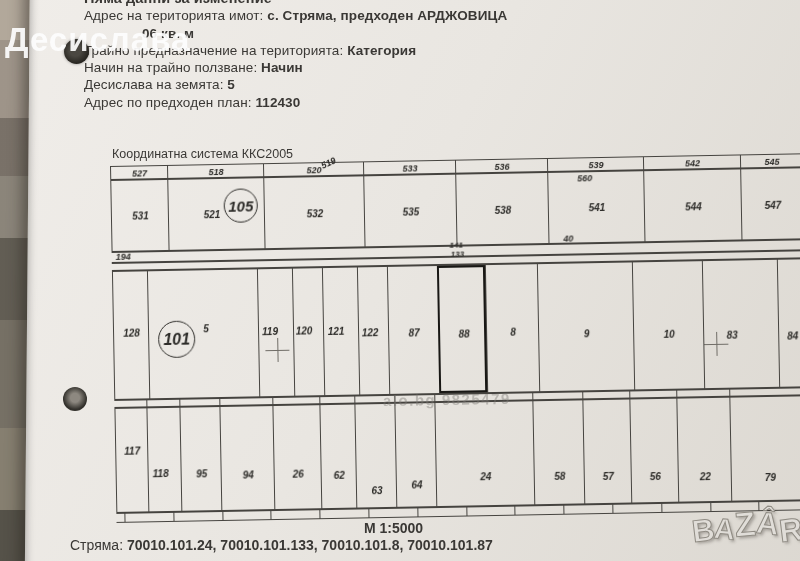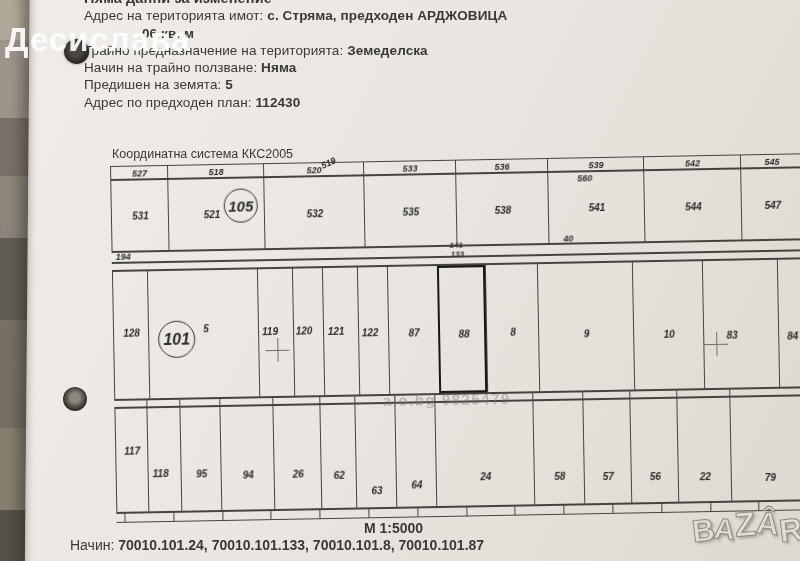--- a/index.html
+++ b/index.html
@@ -90,23 +90,23 @@
   <div class="paper"></div>
 
   <div class="hole hole1"></div>
   <div class="hole hole2"></div>
 
   <div class="header">
     <div class="topline">Няма данни за изменение</div>
     <div>
         <div class="hline"><span class="hlbl">Адрес на територията имот: </span><span class="hval">с. Стряма, предходен АРДЖОВИЦА</span></div>
         <div class="hline" style="padding-left: 58px;"><span class="hlbl"></span><span class="hval">06 кв. м</span></div>
-        <div class="hline"><span class="hlbl">Трайно предназначение на територията: </span><span class="hval">Земеделска</span></div>
-        <div class="hline"><span class="hlbl">Начин на трайно ползване: </span><span class="hval">Няма</span></div>
-        <div class="hline"><span class="hlbl">Предишен на земята: </span><span class="hval">5</span></div>
+        <div class="hline"><span class="hlbl">Трайно предназначение на територията: </span><span class="hval">Категория</span></div>
+        <div class="hline"><span class="hlbl">Начин на трайно ползване: </span><span class="hval">Начин</span></div>
+        <div class="hline"><span class="hlbl">Десислава на земята: </span><span class="hval">5</span></div>
         <div class="hline"><span class="hlbl">Адрес по предходен план: </span><span class="hval">112430</span></div>
       </div>
   </div>
 
   <div class="coords">Координатна система ККС2005</div>
 
   <div class="map">
       <div class="band" style="top: 0px; height: 14px;">
         <div class="cell" style="left: 0px; width: 57px;">
           <span class="plabel" style="font-size: 9px; left: 28.5px; top: 7px;">527</span>
@@ -282,21 +282,21 @@
       <div class="tick" style="left: 398px; top: 347px; height: 10px;"></div>
       <div class="tick" style="left: 447px; top: 347px; height: 10px;"></div>
       <div class="tick" style="left: 496px; top: 347px; height: 10px;"></div>
       <div class="tick" style="left: 545px; top: 347px; height: 10px;"></div>
       <div class="tick" style="left: 594px; top: 347px; height: 10px;"></div>
       <div class="tick" style="left: 642px; top: 347px; height: 10px;"></div>
     </div>
 
   <div class="scale">М 1:5000</div>
 
-  <div class="neighbors"><span class="hlbl">Начин:</span><span class="hval"> 70010.101.24, 70010.101.133, 70010.101.8, 70010.101.87</span></div>
+  <div class="neighbors"><span class="hlbl">Стряма:</span><span class="hval"> 70010.101.24, 70010.101.133, 70010.101.8, 70010.101.87</span></div>
 
   <div class="wm-owner">Десислава</div>
   <div class="wm-listing">alo.bg 9825479</div>
   <div class="logo">
       <span class="lg">B</span>
       <span class="lg">A</span>
       <span class="lg">Z</span>
       <span class="lg">Â</span>
       <span class="lg">R</span>
     </div>

